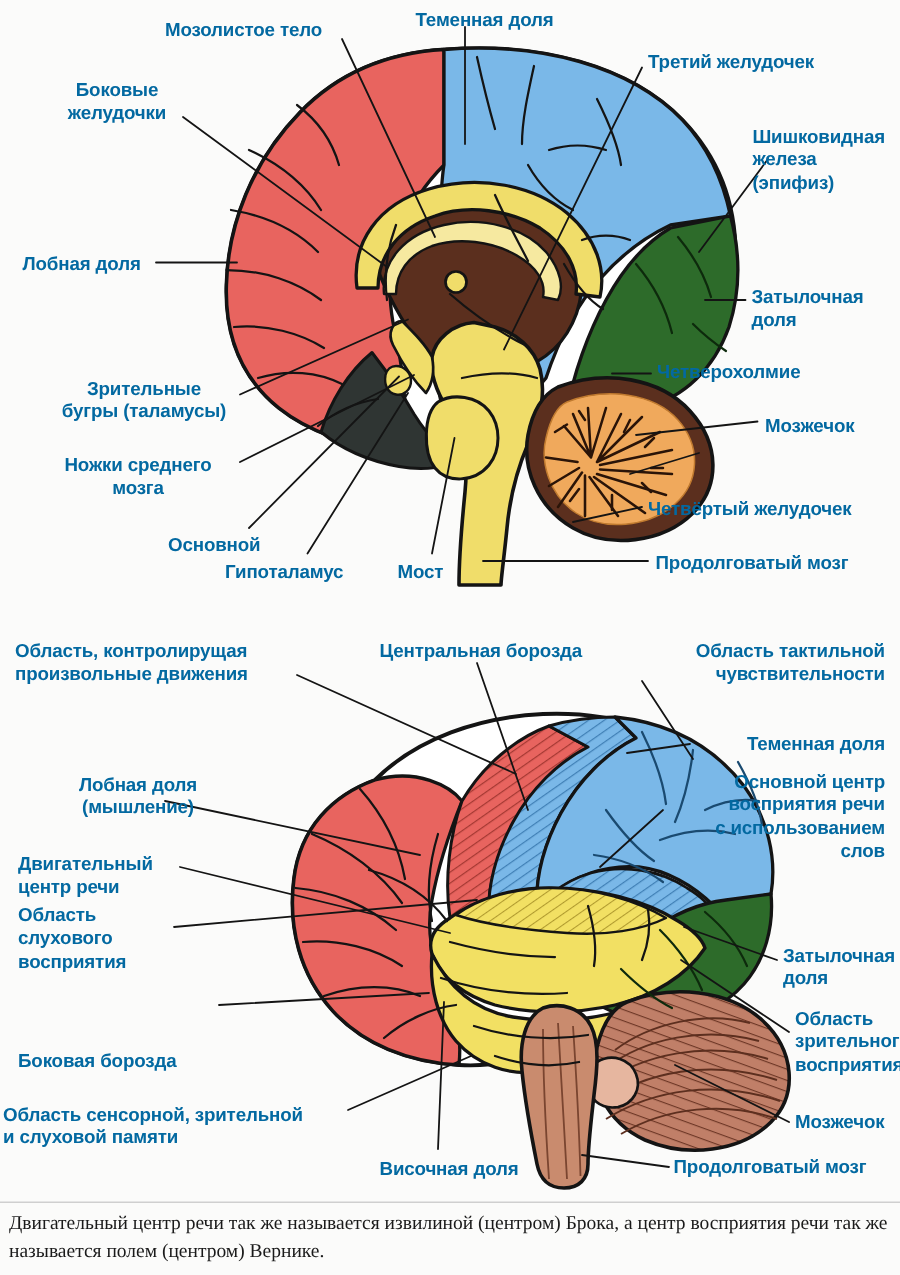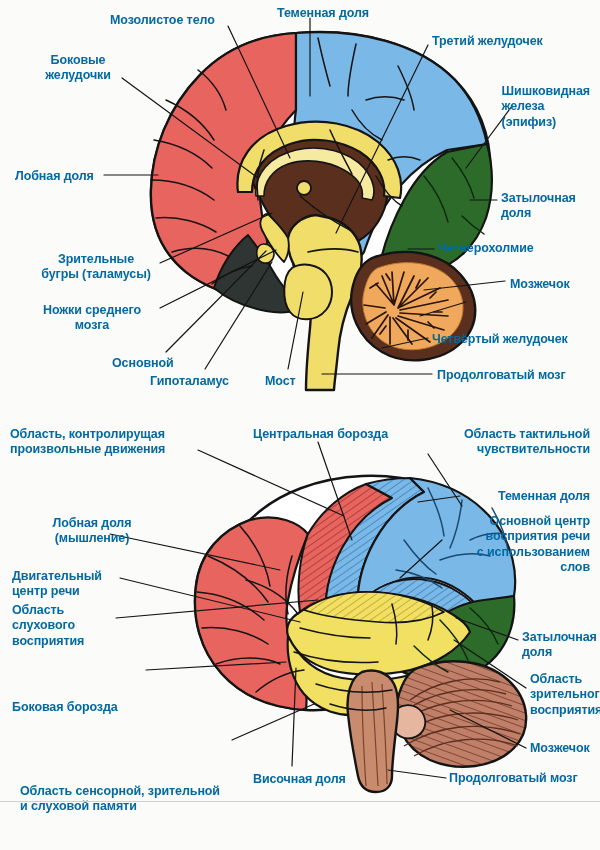--- a/index.html
+++ b/index.html
@@ -374,21 +374,22 @@
 центр речи</div>
   <div class="lbl al" style="left:12px; top:603px;">Область
 слухового
 восприятия</div>
   <div class="lbl al" style="left:522px; top:630px;">Затылочная
 доля</div>
   <div class="lbl al" style="left:12px; top:652px;margin-top:48px;">Боковая борозда</div>
   <div class="lbl al" style="left:530px; top:672px;">Область
 зрительного
 восприятия</div>
-  <div class="lbl al" style="left:20px; top:736px;margin-top:48px;">Область сенсорной, зрительной
+  <div class="lbl al" style="left:2px; top:736px;">Область сенсорной, зрительной
 и слуховой памяти</div>
   <div class="lbl al" style="left:530px; top:741px;">Мозжечок</div>
   <div class="lbl al" style="left:253px; top:772px;">Височная доля</div>
   <div class="lbl al" style="left:449px; top:771px;">Продолговатый мозг</div>
 
   <div class="divider"></div>
+  <div id="footnote">Двигательный центр речи так же называется извилиной (центром) Брока, а центр восприятия речи так же называется полем (центром) Вернике.</div>
 
 </div>
 
 </body></html>

